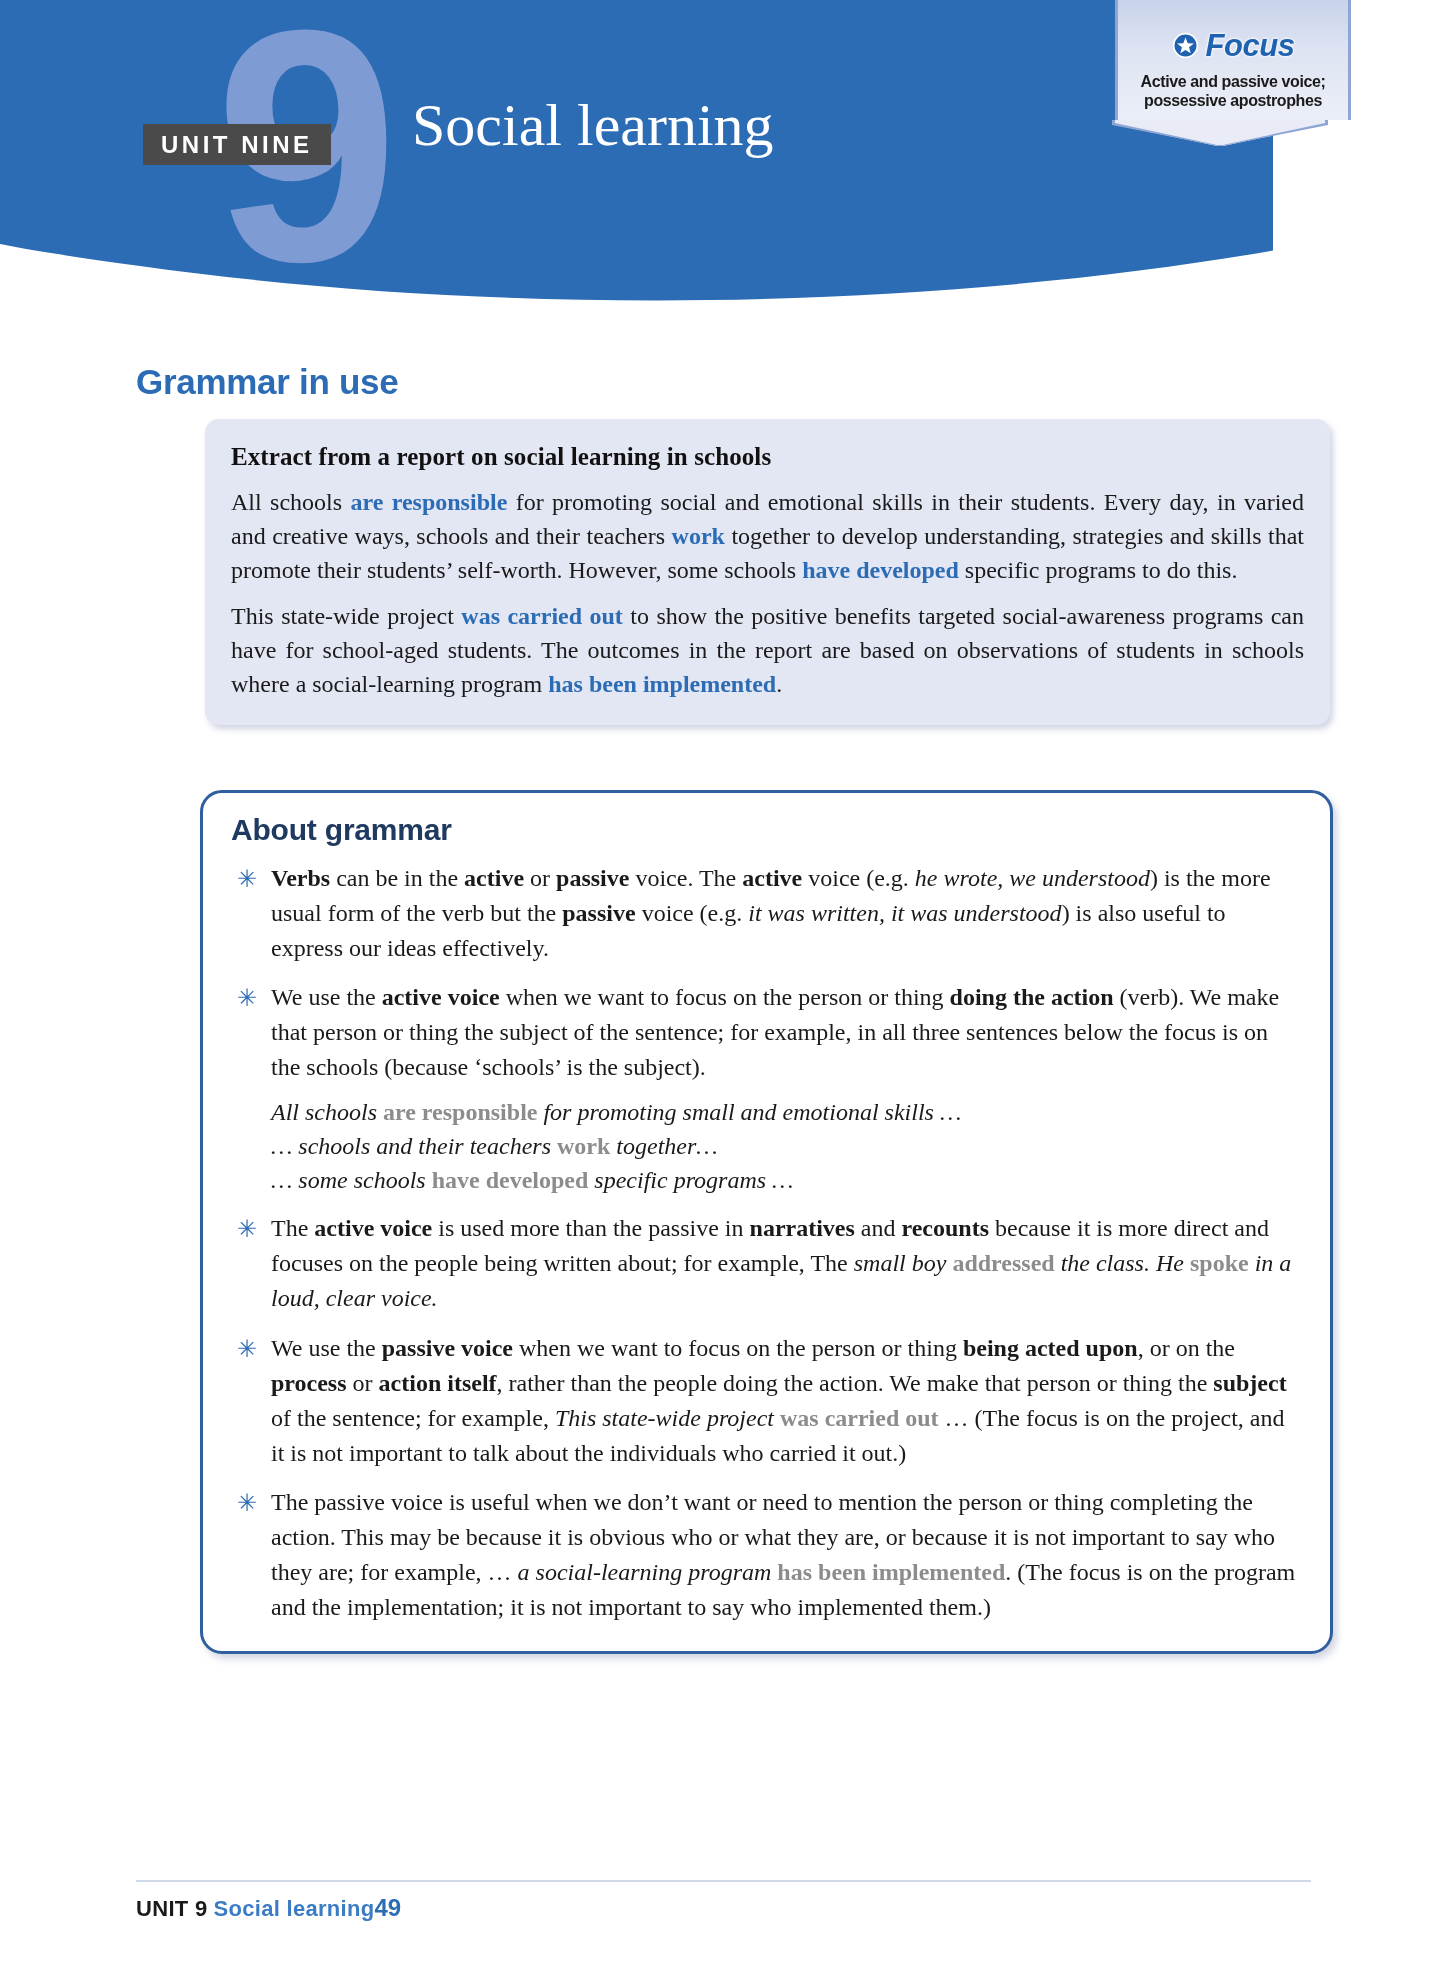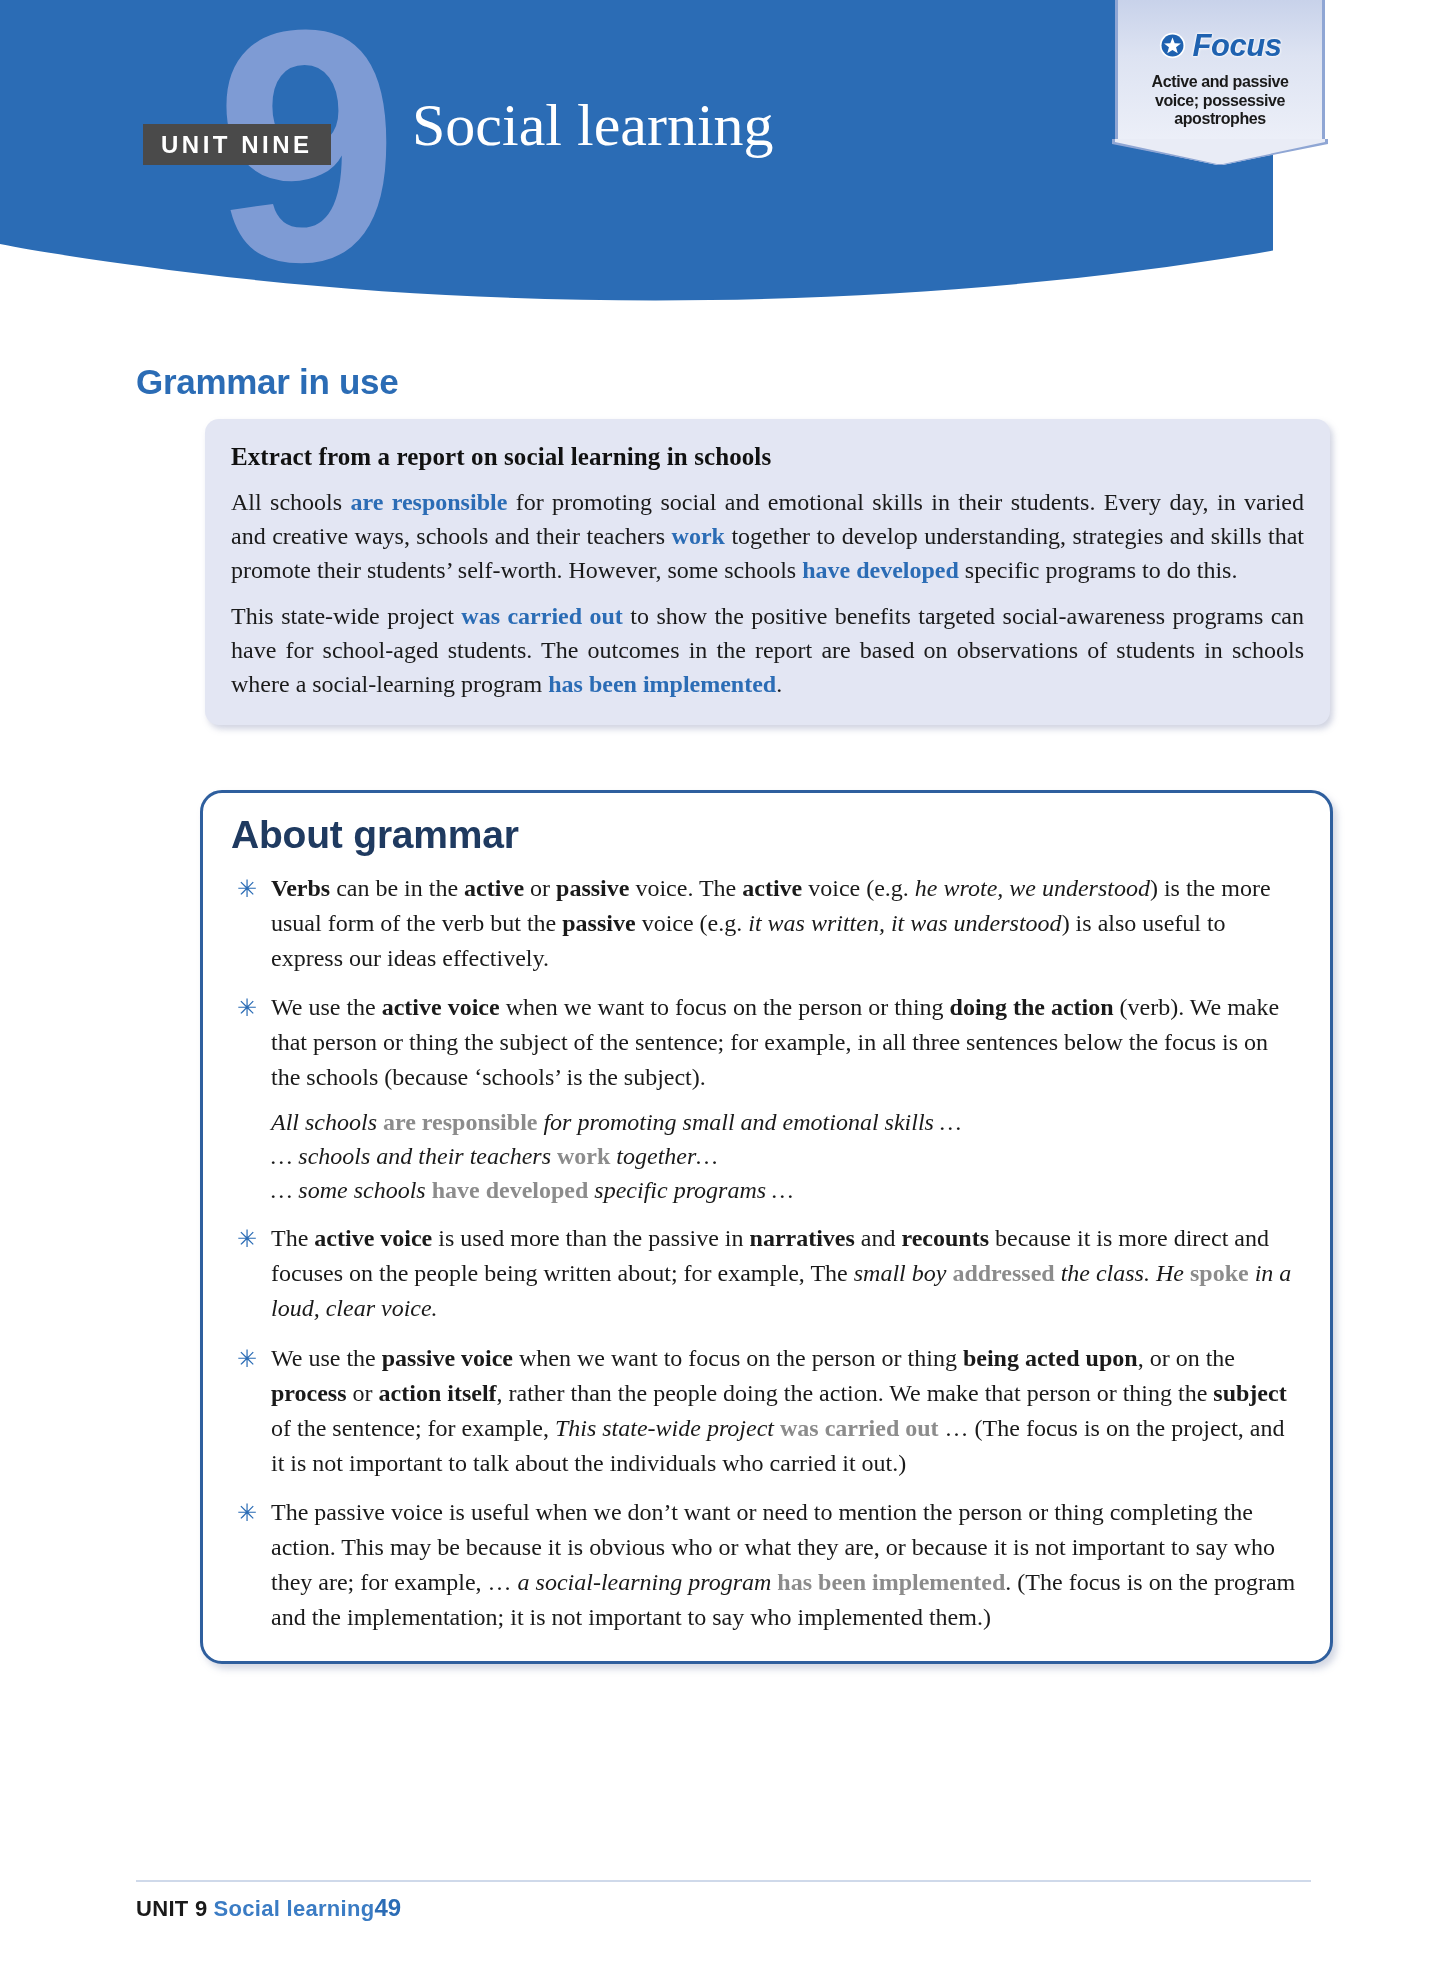--- a/index.html
+++ b/index.html
@@ -49,21 +49,21 @@
     font-size: 60px;
     line-height: 1;
     white-space: nowrap;
   }
 
   
   .focus-flag {
     position: absolute;
     left: 1115px;
     top: 0px;
-    width: 210px;
+    width: 236px;
     z-index: 6;
   }
   .focus-flag-body {
     position: relative;
     background: linear-gradient(to bottom, #c8d2ea 0%, #dde3f2 40%, #eceff8 100%);
     border-left: 3px solid #8fa6d4;
     border-right: 3px solid #8fa6d4;
     padding: 30px 14px 10px 14px;
     text-align: center;
     box-shadow: 0 0 0 0 rgba(0,0,0,0);
@@ -158,21 +158,21 @@
     box-sizing: border-box;
     border: 3px solid #2f5f9e;
     border-radius: 22px;
     background: #ffffff;
     padding: 20px 28px 26px 28px;
     box-shadow: 4px 5px 7px rgba(130,140,175,0.35);
   }
   .about-title {
     font-family: "Liberation Sans", sans-serif;
     font-weight: bold;
-    font-size: 39px;
+    font-size: 30px;
     color: #1f3a60;
     margin: 0 0 14px 0;
     letter-spacing: -0.2px;
   }
   .about-subtitle {
     font-family: "Liberation Serif", serif;
     font-weight: bold;
     font-size: 25px;
     color: #111111;
     margin: 0 0 10px 0;

